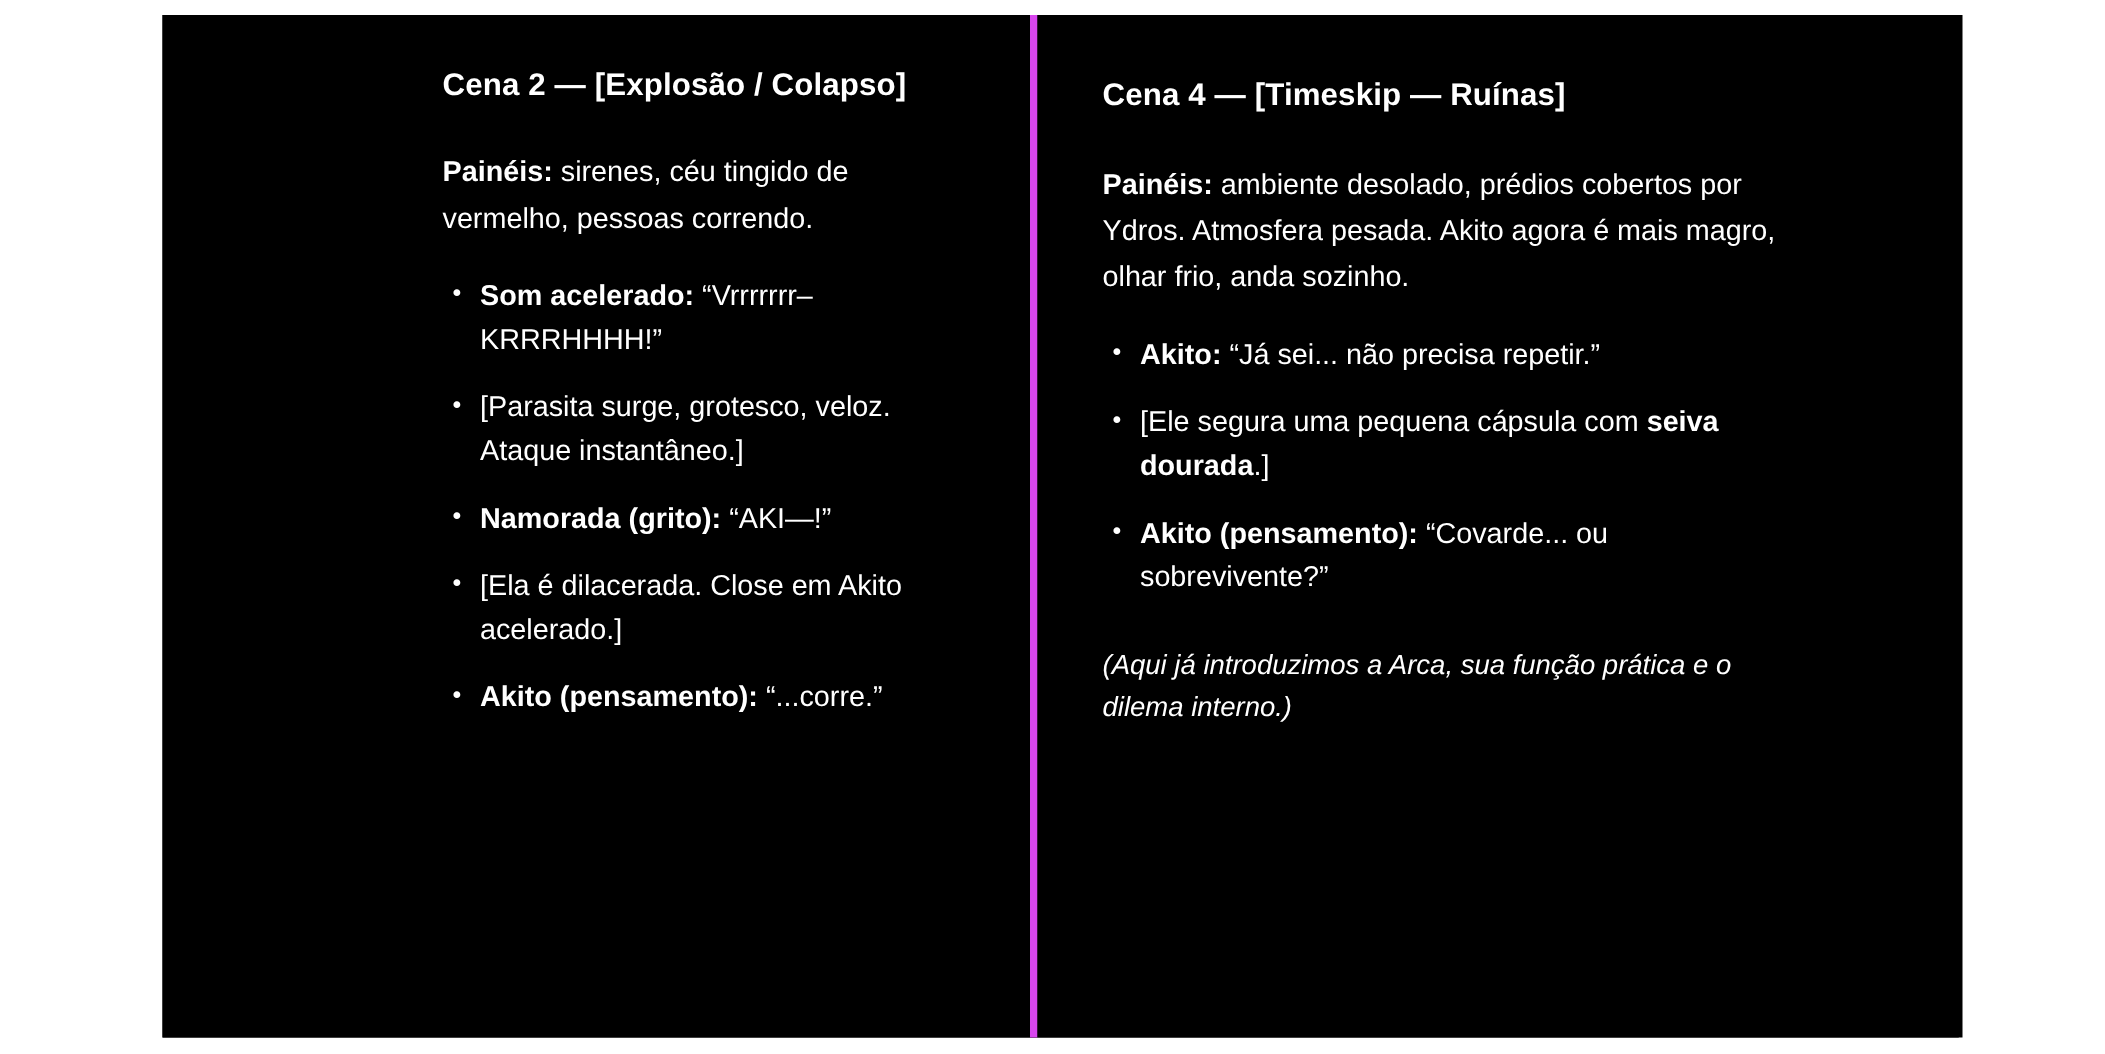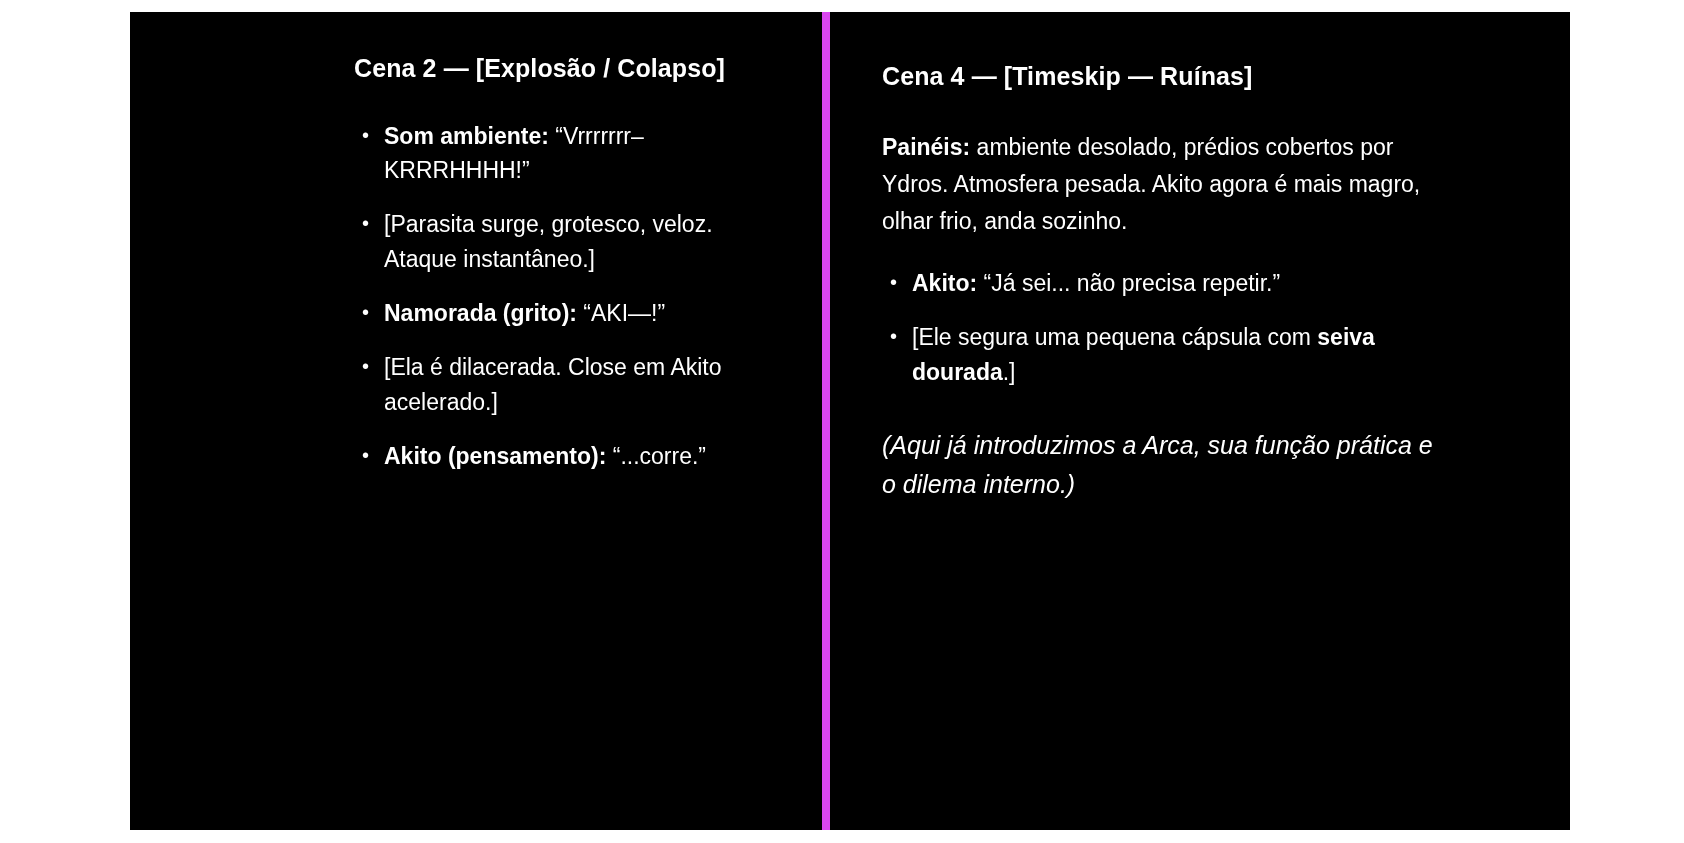--- a/index.html
+++ b/index.html
@@ -30,21 +30,21 @@
   }
   .panel {
     background: #000000;
     color: #ffffff;
     box-sizing: border-box;
     height: 100%;
   }
   .panel-left {
     width: 700px;
     padding: 40px 60px 30px 224px;
-    border-right: 8px solid #d946ef;
+    border-right: 6px solid #d946ef;
   }
   .panel-right {
     width: 737px;
     padding: 48px 130px 30px 52px;
   }
   .scene-title {
     font-size: 25px;
     font-weight: bold;
     letter-spacing: 0.1px;
     margin: 0 0 34px 0;
@@ -82,42 +82,45 @@
     left: 8px;
     top: 0;
     font-size: 20px;
     line-height: 1.6;
     color: #ffffff;
   }
   .b {
     font-weight: bold;
   }
   .note {
-    font-size: 25px;
+    font-size: 22px;
     font-style: italic;
     line-height: 1.55;
     margin: 30px 0 0 0;
   }
   .panel-right .note {
     margin-top: 36px;
   }
 </style>
 </head>
 <body>
 
 <div class="page">
   <div class="panels">
 
     <div class="panel panel-left">
       <h2 class="scene-title">Cena 2 — [Explosão / Colapso]</h2>
 
+      <p class="intro">
+        <span class="lbl">Painéis:</span><span> sirenes, céu tingido de vermelho, pessoas correndo.</span>
+      </p>
 
       <ul class="beats">
         <li>
-          <span class="b">Som ambiente:</span><span> “Vrrrrrrr–KRRRHHHH!”</span>
+          <span class="b">Som acelerado:</span><span> “Vrrrrrrr–KRRRHHHH!”</span>
         </li>
         <li>
           <span>[Parasita surge, grotesco, veloz. Ataque instantâneo.]</span>
         </li>
         <li>
           <span class="b">Namorada (grito):</span><span> “AKI—!”</span>
         </li>
         <li>
           <span>[Ela é dilacerada. Close em Akito acelerado.]</span>
         </li>
@@ -135,19 +138,22 @@
         <span class="lbl">Painéis:</span><span> ambiente desolado, prédios cobertos por Ydros. Atmosfera pesada. Akito agora é mais magro, olhar frio, anda sozinho.</span>
       </p>
 
       <ul class="beats">
         <li>
           <span class="b">Akito:</span><span> “Já sei... não precisa repetir.”</span>
         </li>
         <li>
           <span>[Ele segura uma pequena cápsula com </span><span class="b">seiva dourada</span><span>.]</span>
         </li>
+        <li>
+          <span class="b">Akito (pensamento):</span><span> “Covarde... ou sobrevivente?”</span>
+        </li>
       </ul>
 
       <p class="note">(Aqui já introduzimos a Arca, sua função prática e o dilema interno.)</p>
     </div>
 
   </div>
 </div>
 
 </body></html>

